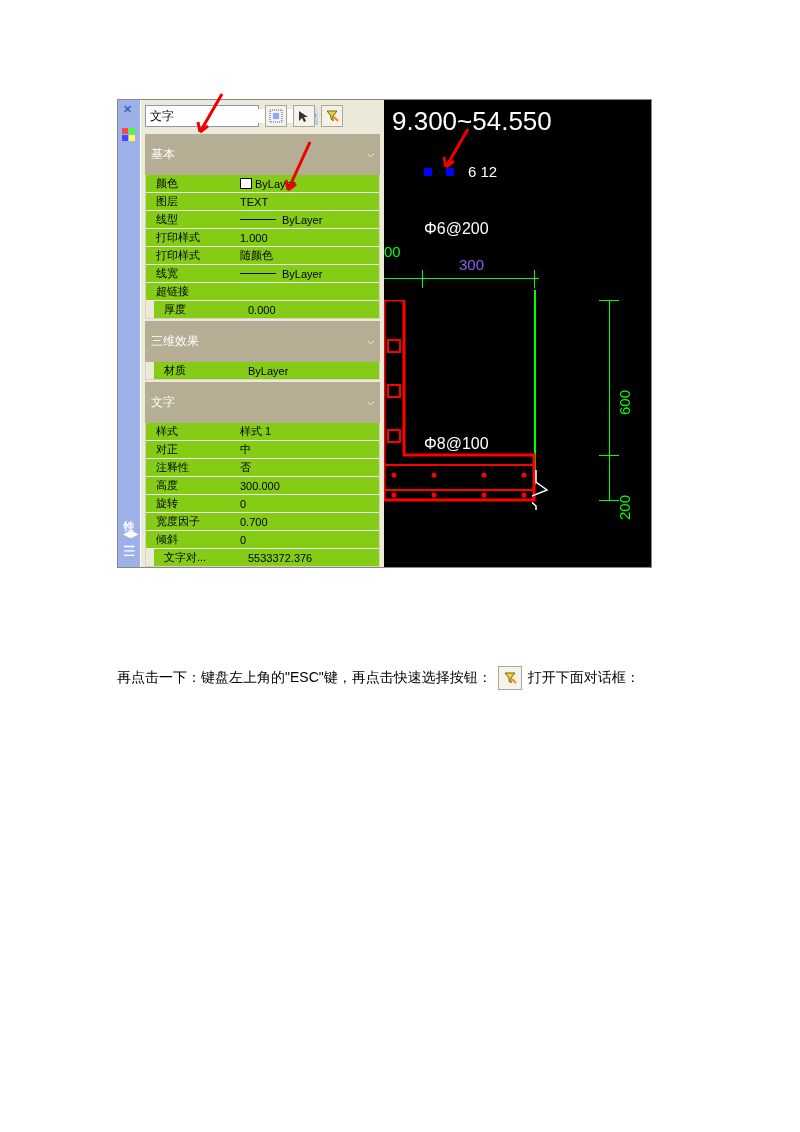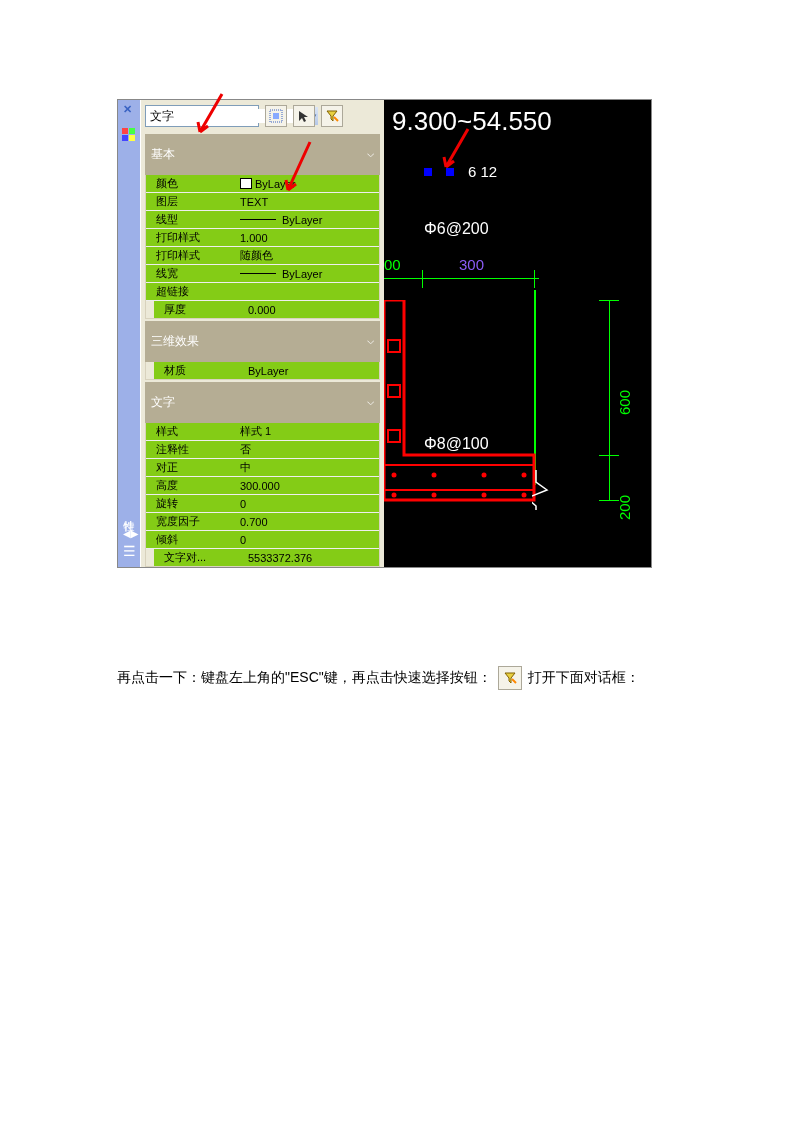--- a/index.html
+++ b/index.html
@@ -325,26 +325,26 @@
       <div class="section-head">
         <span>文字</span>
         <span class="chev">⌵</span>
       </div>
       <div class="prop-table">
         <div class="prop-row">
             <div class="prop-label">样式</div>
             <div class="prop-val">样式 1</div>
           </div>
         <div class="prop-row">
+            <div class="prop-label">对正</div>
+            <div class="prop-val">中</div>
+          </div>
+        <div class="prop-row">
             <div class="prop-label">注释性</div>
             <div class="prop-val">否</div>
-          </div>
-        <div class="prop-row">
-            <div class="prop-label">对正</div>
-            <div class="prop-val">中</div>
           </div>
         <div class="prop-row">
             <div class="prop-label">高度</div>
             <div class="prop-val">300.000</div>
           </div>
         <div class="prop-row">
             <div class="prop-label">旋转</div>
             <div class="prop-val">0</div>
           </div>
         <div class="prop-row">
@@ -367,21 +367,21 @@
 
       <div style="position:absolute;top:63px;left:40px;display:flex;align-items:center;gap:14px;">
         <div style="width:8px;height:8px;background:#00f;"></div>
         <div style="width:8px;height:8px;background:#00f;"></div>
         <span class="cad-text" style="position:static;font-size:15px;color:#fff;">6  12</span>
       </div>
 
       <div class="cad-text" style="top:120px;left:40px;font-size:16px;">Φ6@200</div>
       <div class="cad-text" style="top:335px;left:40px;font-size:16px;">Φ8@100</div>
 
-      <div class="cad-text" style="top:156px;left:0px;font-size:15px;color:#0f0;">00</div>
+      <div class="cad-text" style="top:143px;left:0px;font-size:15px;color:#0f0;">00</div>
       <div class="cad-text" style="top:156px;left:75px;font-size:15px;color:#8b5cf6;">300</div>
       <div class="dim-line" style="top:178px;left:0;width:155px;height:1px;"></div>
       <div class="dim-line" style="top:170px;left:38px;width:1px;height:18px;"></div>
       <div class="dim-line" style="top:170px;left:150px;width:1px;height:18px;"></div>
 
       <div class="dim-line" style="top:200px;left:225px;width:1px;height:200px;"></div>
       <div class="dim-line" style="top:200px;left:215px;width:20px;height:1px;"></div>
       <div class="dim-line" style="top:355px;left:215px;width:20px;height:1px;"></div>
       <div class="dim-line" style="top:400px;left:215px;width:20px;height:1px;"></div>
       <div class="cad-text" style="top:290px;left:232px;font-size:15px;color:#0f0;writing-mode:vertical-rl;transform:rotate(180deg);">600</div>

